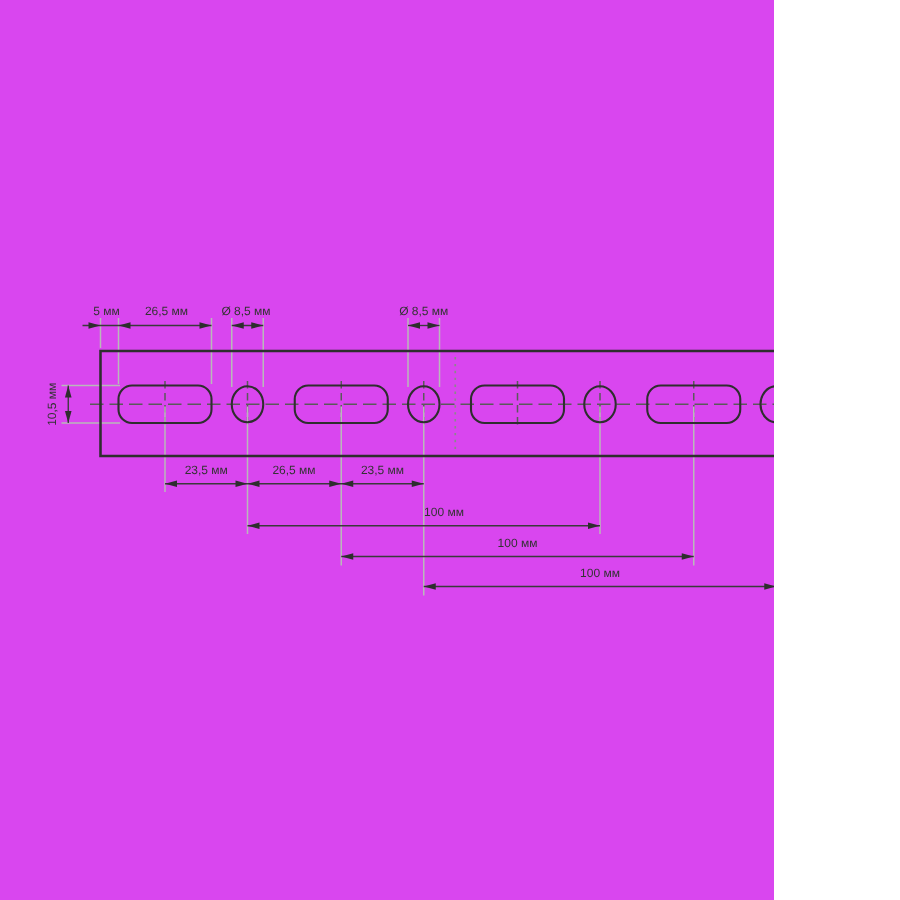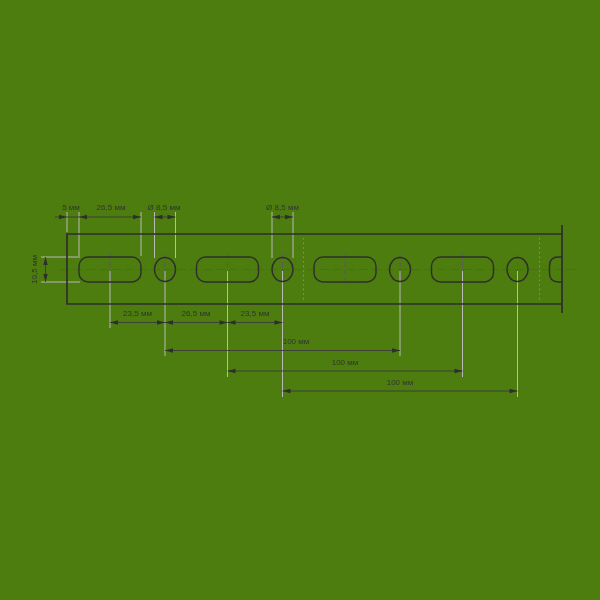--- a/index.html
+++ b/index.html
@@ -1,16 +1,16 @@
 <!DOCTYPE html>
 <html><head>
 <meta charset="utf-8">
 <style>
   html,body{margin:0;padding:0;background:#ffffff;}
-  .stage{position:relative;width:600px;height:600px;background:#4d7c0f;overflow:hidden;
+  .stage{position:relative;width:516px;height:600px;background:#d946ef;overflow:hidden;
          font-family:"Liberation Sans",sans-serif;}
   svg{display:block;}
   .outline{fill:none;stroke:#2e2e2e;stroke-width:1.7;}
   .hole{fill:none;stroke:#2e2e2e;stroke-width:1.4;}
   .cl{fill:none;stroke:#5a5a5a;stroke-width:1;stroke-dasharray:9 4;}
   .tick{fill:none;stroke:#5a5a5a;stroke-width:1;stroke-dasharray:5 3;}
   .dotmark{fill:none;stroke:#8a8a8a;stroke-width:1.1;stroke-dasharray:1.6 3;}
   .ext{fill:none;stroke:#b9b9b9;stroke-width:1;}
   .dim{fill:none;stroke:#3a3a3a;stroke-width:0.9;}
   .arr{fill:#2e2e2e;stroke:none;}

